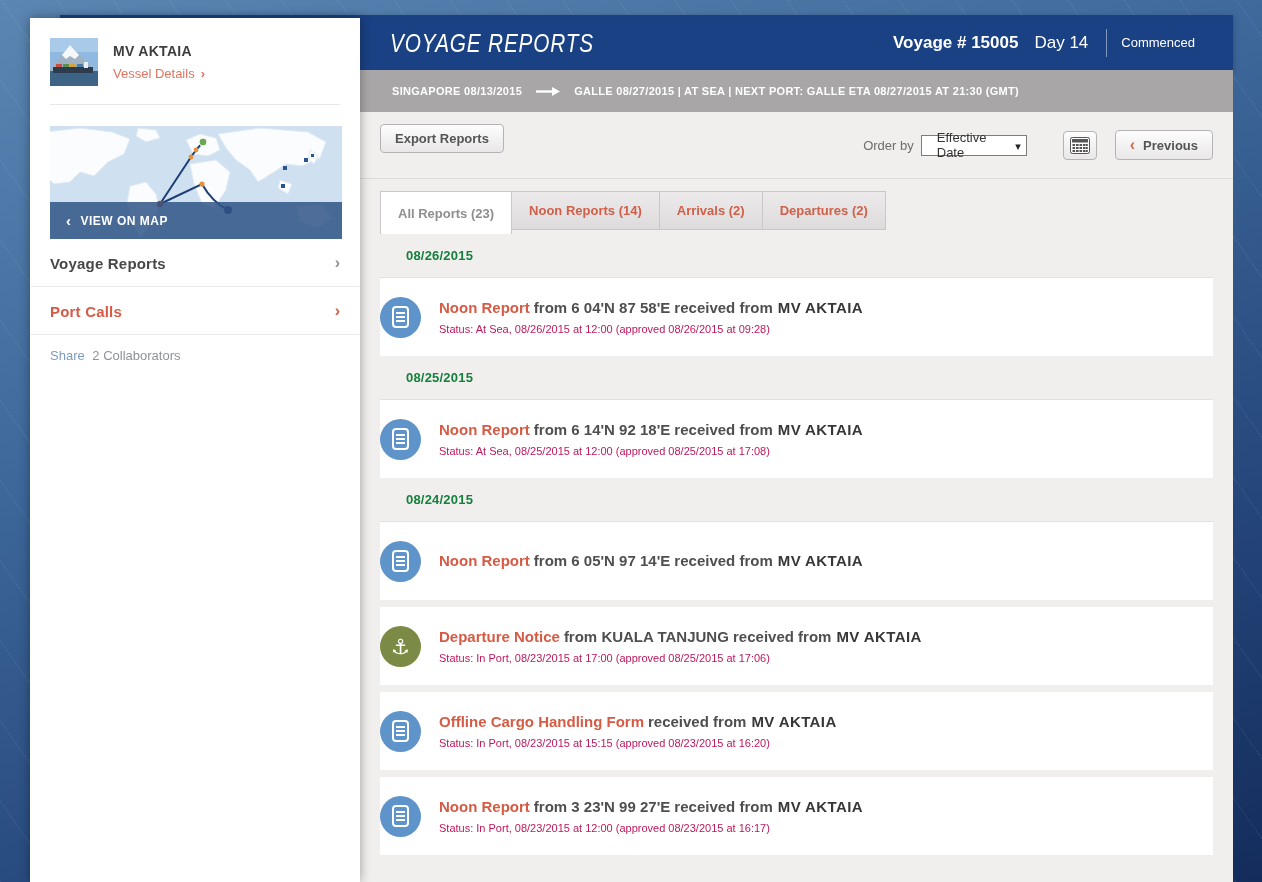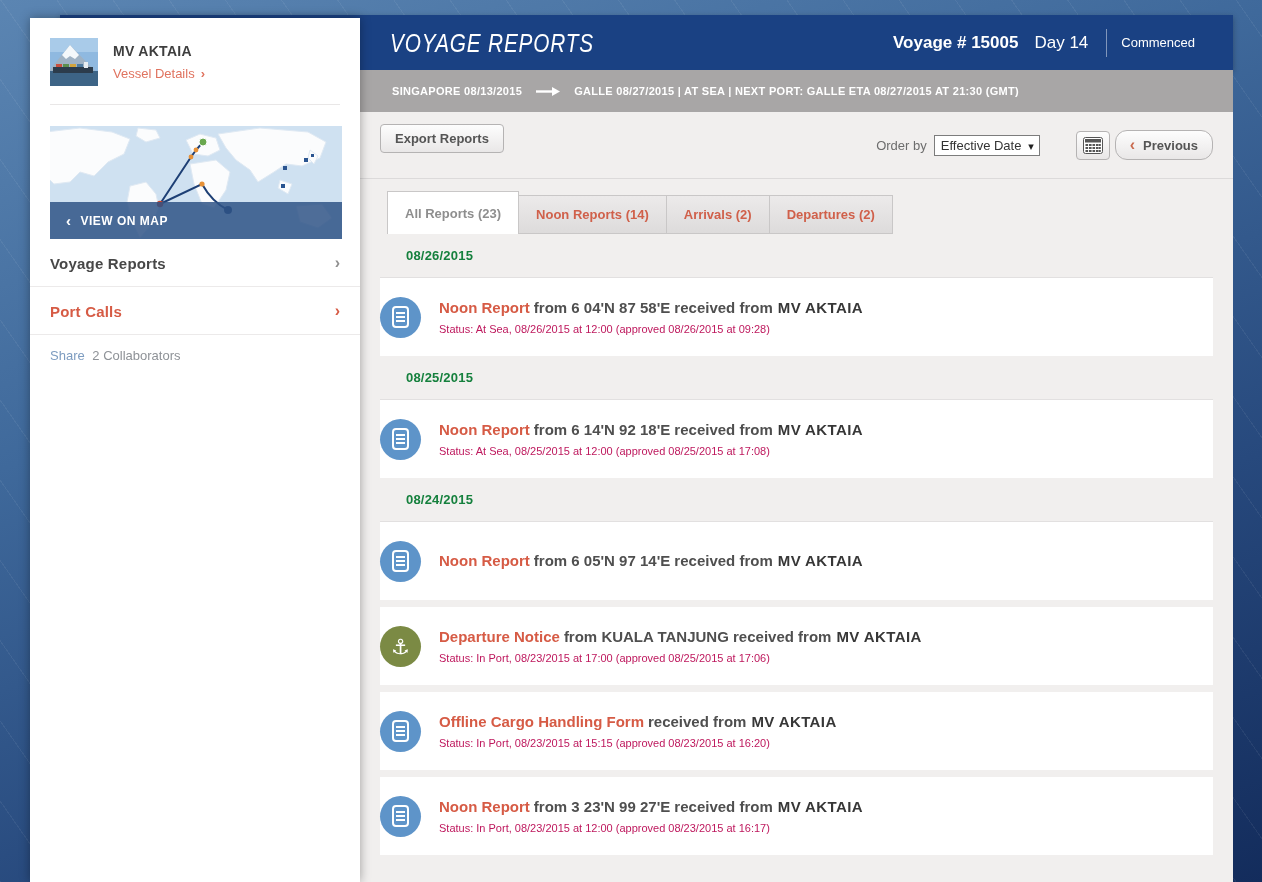--- a/index.html
+++ b/index.html
@@ -66,28 +66,28 @@
   .toolbar { position:relative; height:67px; border-bottom:1px solid #dcdada; }
   .btn { display:inline-flex; align-items:center; border:1px solid #b5b3b3; border-radius:4px;
     background:linear-gradient(#fdfdfd,#e9e7e7); color:#555; font-size:13px; font-weight:bold;
     padding:6px 14px; cursor:pointer; }
   .btn-export { position:absolute; left:20px; top:12px; }
   .toolbar-right { position:absolute; right:20px; top:0; height:100%;
     display:flex; align-items:center; }
   .orderby-label { font-size:13px; color:#6d6d6d; margin-right:7px; }
   .orderby-select { display:flex; align-items:center; justify-content:space-between;
     width:106px; height:21px; border:1px solid #7c7c7c; background:#fff; font-size:13px;
-    color:#333; padding:0 5px 0 6px; cursor:pointer; }
+    color:#333; padding:0 5px 0 15px; cursor:pointer; }
   .orderby-select .caret::before { content:"\25BE"; font-size:11px; color:#222; }
   .btn-calendar { margin-left:36px; padding:5px 6px; }
-  .btn-previous { margin-left:5px;border-radius:12px; }
+  .btn-previous { margin-left:18px; }
   .prev-chev::before { content:"\2039"; color:#c96a4e; font-weight:bold; font-size:16px;
     margin-right:8px; line-height:1; }
 
-  .tabs { display:flex; align-items:flex-end; padding:12px 0 0 27px; }
+  .tabs { display:flex; align-items:flex-start; padding:12px 0 0 20px; }
   .tab { font-size:13px; font-weight:bold; padding:11px 17px; color:#d0604a;
     background:linear-gradient(#eceaea,#dddbdb); border:1px solid #c9c7c7; border-left:none;
     cursor:pointer; white-space:nowrap; }
   .tab:first-child { border-left:1px solid #c9c7c7; }
   .tab.active { background:#fff; color:#8e8e8e; border-bottom:none; padding:14px 17px 13px 17px;
     border-left:1px solid #c9c7c7; }
 
   .list { margin:0 20px; }
   .group-date { height:44px; line-height:44px; padding-left:26px; font-size:13px;
     font-weight:bold; color:#15803d; border-bottom:1px solid #e2e0e0; letter-spacing:.2px; }

